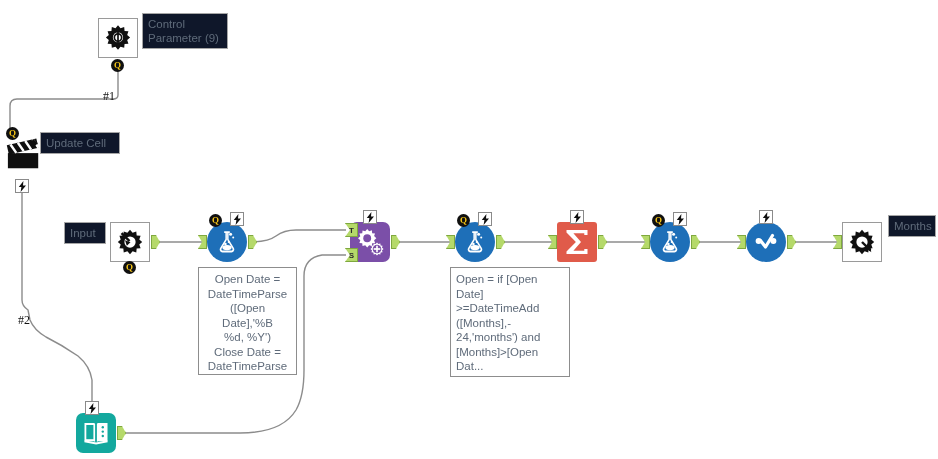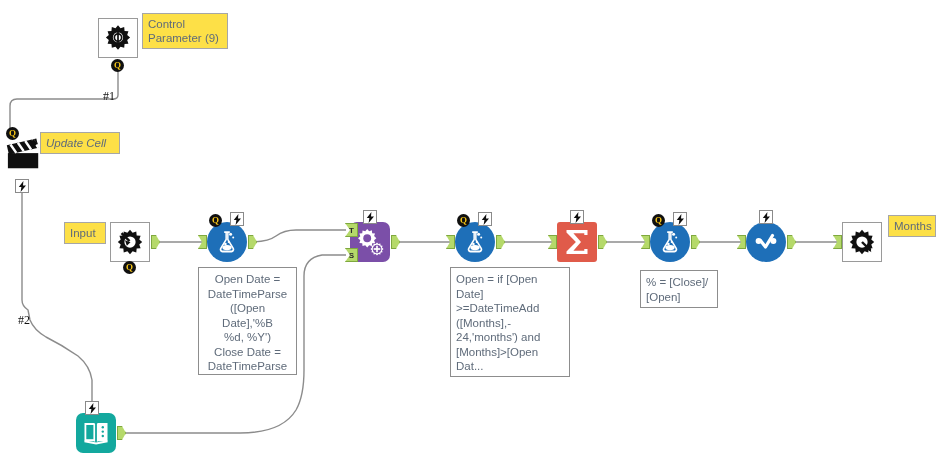--- a/index.html
+++ b/index.html
@@ -124,21 +124,21 @@
     font-weight: bold;
     line-height: 13px;
     text-align: center;
     clip-path: polygon(0 0, 100% 0, 100% 100%, 0 100%, 38% 50%);
   }
 
   
   .name-label {
     position: absolute;
     border: 1px solid #a6a6a6;
-    background: #fde047;
+    background: #0f172a;
     color: #5f6b7a;
     font-size: 11.5px;
     line-height: 14px;
     padding: 3px 5px;
     box-sizing: border-box;
     white-space: pre-line;
   }
   .annot {
     position: absolute;
     border: 1px solid #8d8d8d;
@@ -213,21 +213,21 @@
         <path d="M30 2l4.5 4.5L30 11l-4.5-4.5z" fill="#101010"></path>
       </svg>
     </div>
     <div class="badge-q" style="left:2px; top:-8px;">Q</div>
     <div class="badge-lightning" style="left:11px; top:44px;">
       <svg width="9" height="11" viewBox="0 0 9 11">
           <path d="M5.4 0L0.8 6h2.6L2.6 11 8 4.6H5z" fill="#101010"></path>
         </svg>
     </div>
   </div>
-  <div class="name-label" style="left:40px; top:132px; width:80px;font-style:italic;">Update Cell</div>
+  <div class="name-label" style="left:40px; top:132px; width:80px;">Update Cell</div>
 
   <div class="tool" style="left:110px; top:222px;">
     <div class="tool-box">
       <svg width="30" height="30" viewBox="0 0 32 32">
         <path fill="#101010" d="M16 3l2.8 3.2 3.9-1.4.4 4.2 4.2.4-1.4 3.9L29 16l-3.1 2.7 1.4 3.9-4.2.4-.4 4.2-3.9-1.4L16 29l-2.8-3.2-3.9 1.4-.4-4.2-4.2-.4 1.4-3.9L3 16l3.1-2.7-1.4-3.9 4.2-.4.4-4.2 3.9 1.4z"></path>
         <circle cx="16" cy="16" r="6" fill="#ffffff"></circle>
         <path d="M7 6.5l8.5 8.5" stroke="#101010" stroke-width="2.6" fill="none"></path>
         <path d="M16.5 16.2l-5.8-2 1.9 5.9z" fill="#101010"></path>
       </svg>
     </div>
@@ -344,22 +344,20 @@
     </div>
     <div class="badge-q" style="left:2px; top:-8px;">Q</div>
     <div class="badge-lightning" style="left:23px; top:-10px;">
       <svg width="9" height="11" viewBox="0 0 9 11">
           <path d="M5.4 0L0.8 6h2.6L2.6 11 8 4.6H5z" fill="#101010"></path>
         </svg>
     </div>
     <div class="anchor anchor-in" style="left:-9px; top:13px;"></div>
     <div class="anchor anchor-out" style="left:41px; top:13px;"></div>
   </div>
-  <div class="annot" style="left:640px; top:270px; width:78px; height:38px;">% = [Close]/
-[Open]</div>
 
   <div class="tool" style="left:746px; top:222px;">
     <div class="tool-round fill-blue">
       <svg width="30" height="30" viewBox="0 0 30 30">
         <circle cx="7.6" cy="14" r="3" fill="#ffffff"></circle>
         <circle cx="22.4" cy="14" r="3" fill="#ffffff"></circle>
         <path d="M9.5 13.5l5 6.5 7-11.5" stroke="#ffffff" stroke-width="3.2" fill="none" stroke-linecap="round" stroke-linejoin="round"></path>
       </svg>
     </div>
     <div class="badge-lightning" style="left:13px; top:-12px;">

